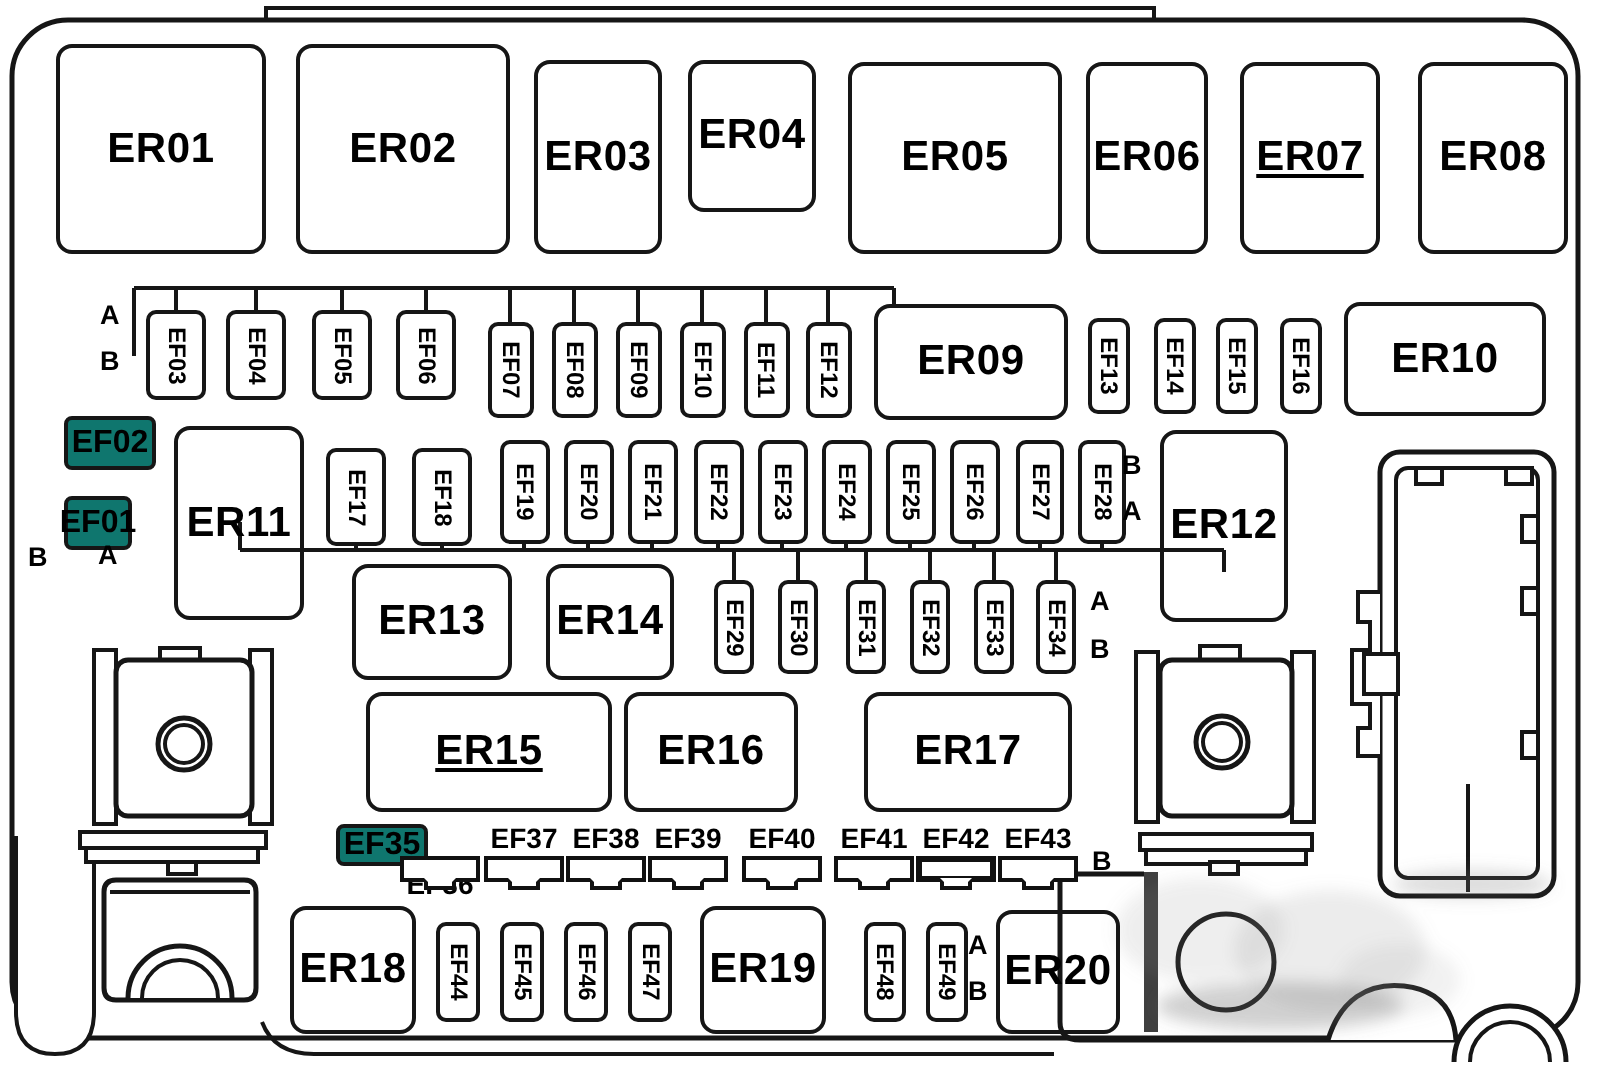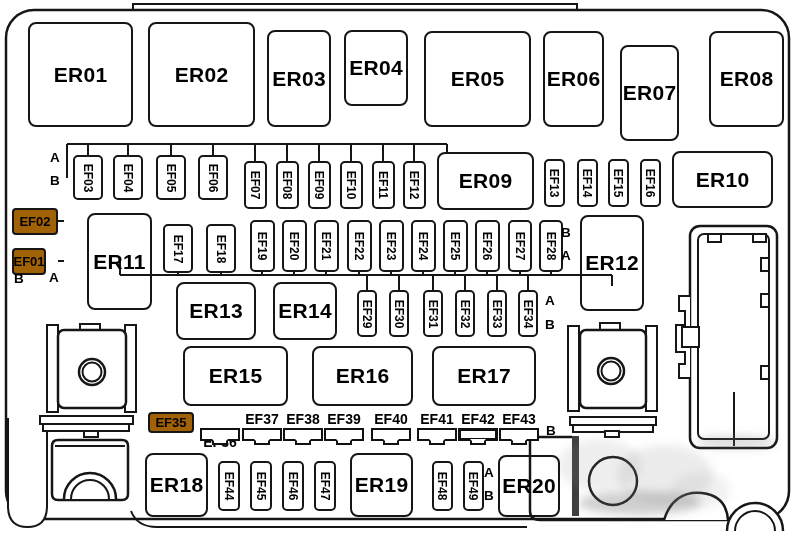--- a/index.html
+++ b/index.html
@@ -7,23 +7,23 @@
          font-family:"Liberation Sans",sans-serif;color:#000;}
   #outline{position:absolute;left:0;top:0;}
   #boxes{position:absolute;left:0;top:0;width:800px;height:538px;}
   #boxes > div{box-sizing:border-box;}
   .relay{position:absolute;border:2.5px solid #161616;border-radius:8px;
          display:flex;align-items:center;justify-content:center;
          font-weight:bold;font-size:21px;letter-spacing:.3px;background:transparent;}
   .vfuse{position:absolute;border:2px solid #161616;border-radius:5px;background:#fff;
          display:flex;align-items:center;justify-content:center;}
   .vfuse span{transform:rotate(90deg);font-weight:bold;font-size:12px;white-space:nowrap;}
-  .hfuse{position:absolute;border:2px solid #161616;border-radius:4px;background:#a16207;
+  .hfuse{position:absolute;border:2px solid #161616;border-radius:4px;background:#0f766e;
          display:flex;align-items:center;justify-content:center;
-         font-weight:bold;font-size:13px;}
+         font-weight:bold;font-size:16px;margin-left:20px;}
   .conn-label{position:absolute;font-weight:bold;font-size:14px;text-align:center;}
   .conn-box{position:absolute;border:2px solid #111;background:#fff;}
   .conn-box.bold{border-width:3px;}
   .conn-notch{position:absolute;border:2px solid #111;border-top:2px solid #fff;background:#fff;}
   .pos-letter{position:absolute;font-weight:bold;font-size:13.5px;line-height:13px;}
 </style>
 </head>
 <body>
 
 <div id="stage">
@@ -127,21 +127,21 @@
       </div>
       <div class="relay" style="left: 344px; top: 30px; width: 64px; height: 76px;">
         <span>ER04</span>
       </div>
       <div class="relay" style="left: 424px; top: 31px; width: 107px; height: 96px;">
         <span>ER05</span>
       </div>
       <div class="relay" style="left: 543px; top: 31px; width: 61px; height: 96px;">
         <span>ER06</span>
       </div>
-      <div class="relay" style="left: 620px; top: 45px; width: 59px; height: 96px;">
+      <div class="relay" style="left: 620px; top: 31px; width: 70px; height: 96px; text-decoration: underline;">
         <span>ER07</span>
       </div>
       <div class="relay" style="left: 709px; top: 31px; width: 75px; height: 96px;">
         <span>ER08</span>
       </div>
       <div class="relay" style="left: 437px; top: 152px; width: 97px; height: 58px;">
         <span>ER09</span>
       </div>
       <div class="relay" style="left: 672px; top: 151px; width: 101px; height: 57px;">
         <span>ER10</span>
@@ -151,24 +151,24 @@
       </div>
       <div class="relay" style="left: 580px; top: 215px; width: 64px; height: 96px;">
         <span>ER12</span>
       </div>
       <div class="relay" style="left: 176px; top: 282px; width: 80px; height: 58px;">
         <span>ER13</span>
       </div>
       <div class="relay" style="left: 273px; top: 282px; width: 64px; height: 58px;">
         <span>ER14</span>
       </div>
-      <div class="relay" style="left: 183px; top: 346px; width: 105px; height: 60px;">
+      <div class="relay" style="left: 183px; top: 346px; width: 123px; height: 60px; text-decoration: underline;">
         <span>ER15</span>
       </div>
-      <div class="relay" style="left: 312px; top: 346px; width: 101px; height: 60px; text-align: right;">
+      <div class="relay" style="left: 312px; top: 346px; width: 87px; height: 60px; text-align: right;">
         <span>ER16</span>
       </div>
       <div class="relay" style="left: 432px; top: 346px; width: 104px; height: 60px;">
         <span>ER17</span>
       </div>
       <div class="relay" style="left: 145px; top: 453px; width: 63px; height: 64px;">
         <span>ER18</span>
       </div>
       <div class="relay" style="left: 350px; top: 453px; width: 63px; height: 64px;">
         <span>ER19</span>

